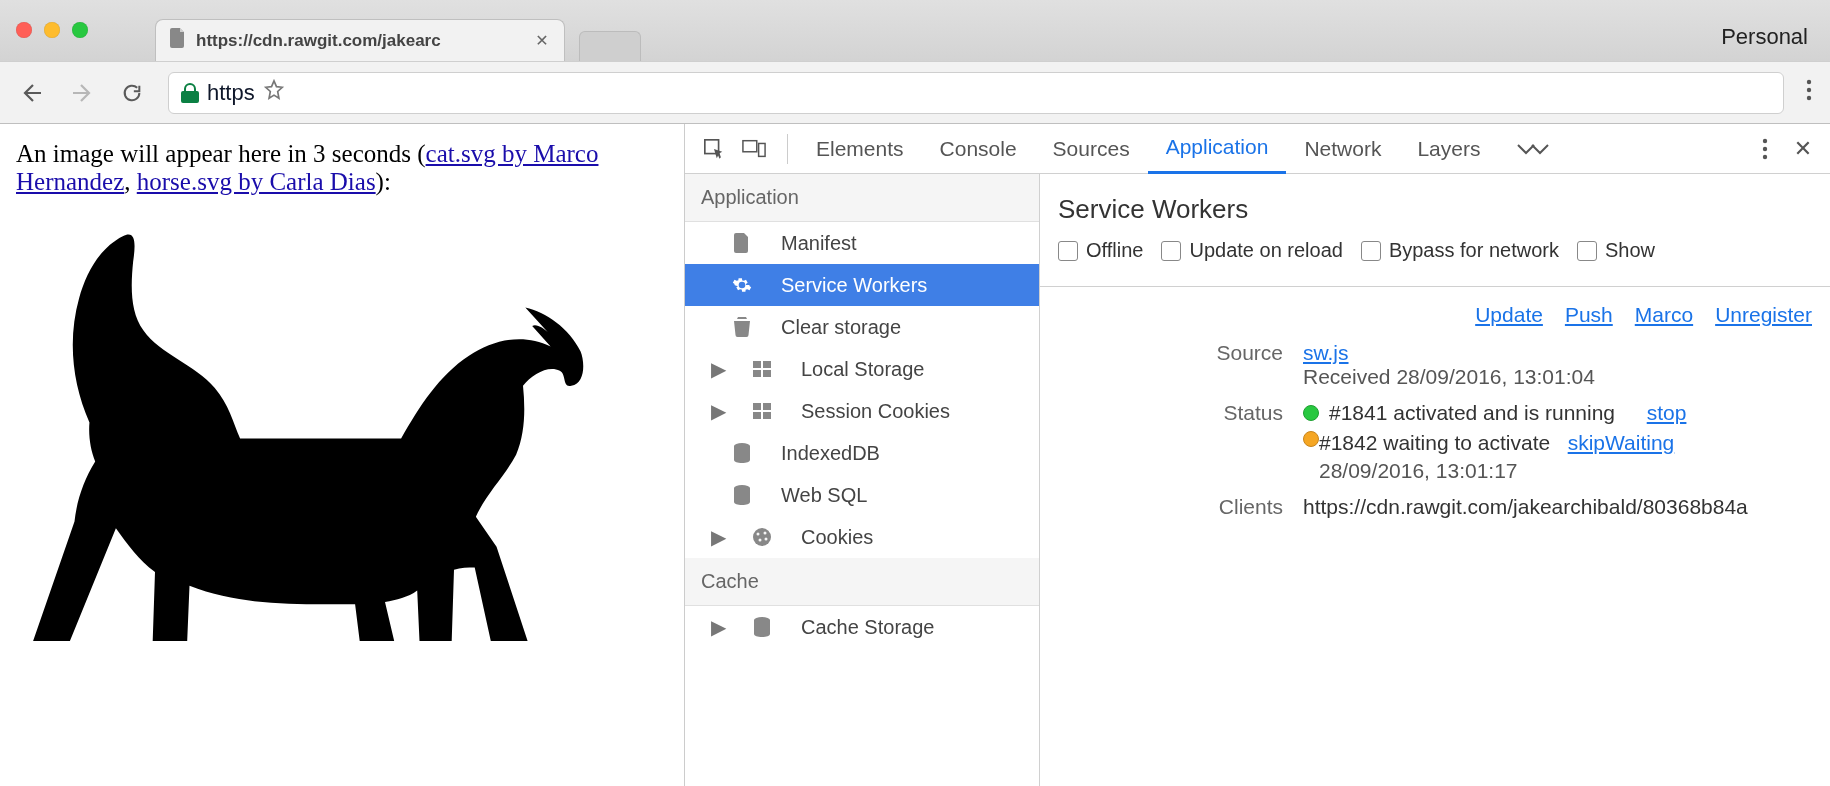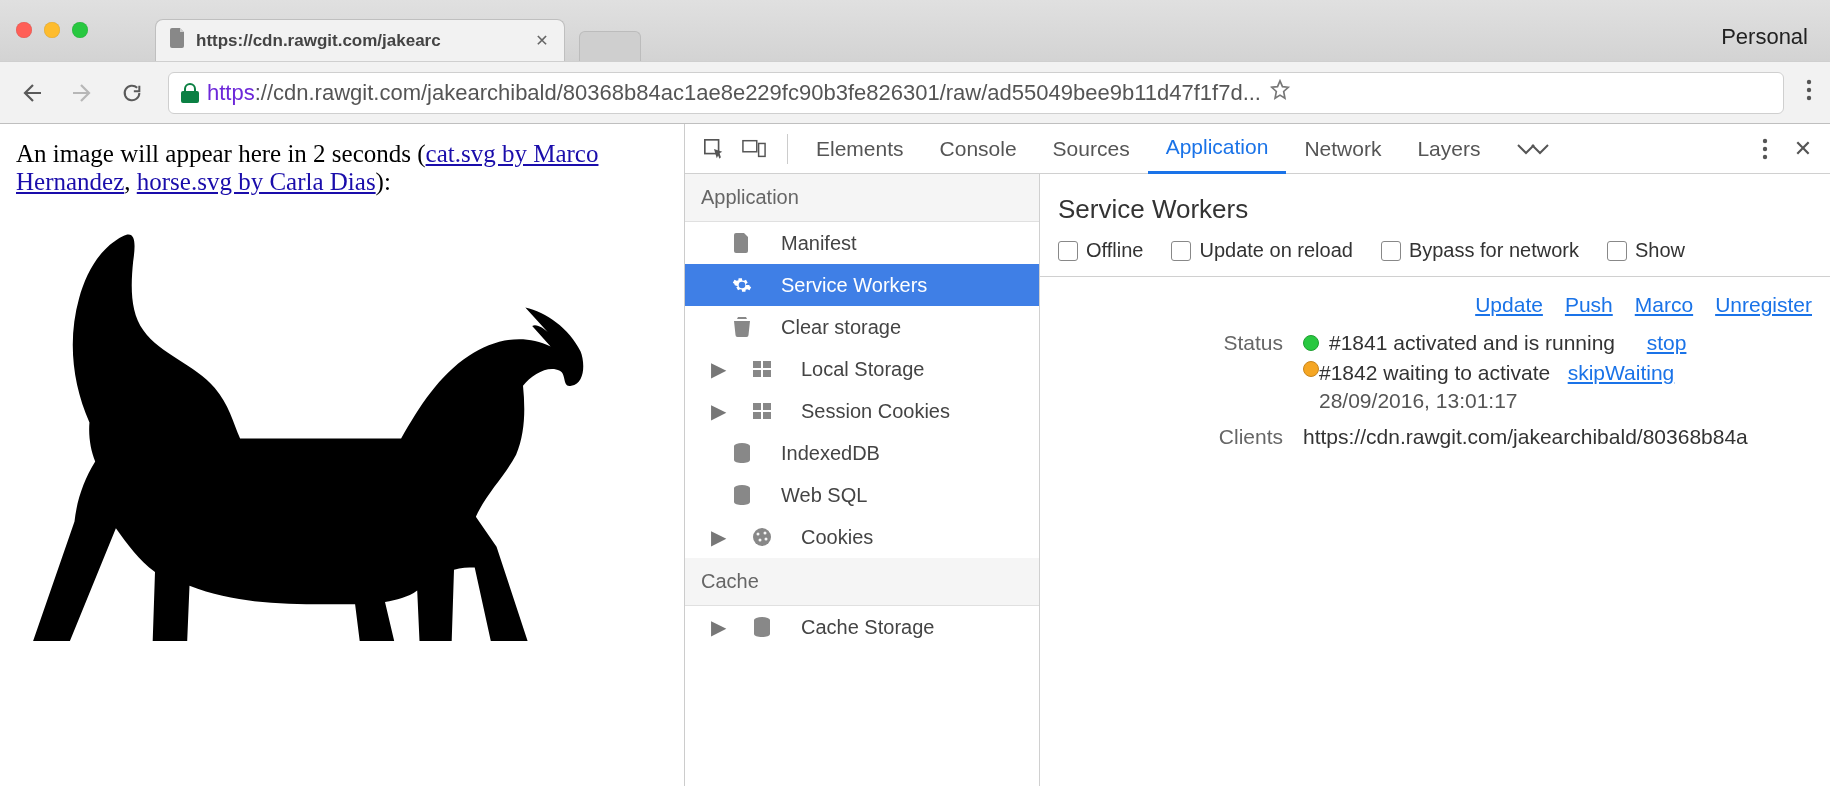--- a/index.html
+++ b/index.html
@@ -40,21 +40,21 @@
   height:63px; background:#f2f2f2; border-top:1px solid #cfcfcf; border-bottom:1px solid #bfbfbf;
   display:flex; align-items:center; padding:0 18px;
 }
 .nav-btn { width:28px; height:28px; display:flex; align-items:center; justify-content:center; color:#5a5a5a; margin-right:22px; }
 .nav-btn.disabled { color:#b7b7b7; }
 .address-bar {
   flex:1; height:42px; background:#fff; border:1px solid #cfcfcf; border-radius:6px;
   display:flex; align-items:center; padding:0 12px; font-size:22px; color:#333;
 }
 .lock-icon { color:#0b8043; margin-right:8px; display:flex; align-items:center; }
-.url-scheme { color:#6d28d9; }
+.url-scheme { color:#0f172a; }
 .url-rest { color:#555; white-space:nowrap; overflow:hidden; text-overflow:ellipsis; }
 .star-icon { color:#777; margin-left:8px; }
 .menu-dots { margin-left:22px; color:#555; font-size:20px; }
 
 
 .content { display:flex; height:calc(786px - 61px - 63px); background:#fff; }
 .page-pane { width:685px; border-right:1px solid #ccc; padding:16px 16px 0 16px; font-family:"Times New Roman", serif; font-size:25px; color:#000; }
 .page-pane a { color:#1a0dab; text-decoration:underline; }
 .cat-svg { margin-top:8px; }
 
@@ -86,21 +86,21 @@
 }
 .dt-item .expand-arrow { width:12px; color:#777; text-align:center; }
 .dt-item.selected { background:#3f7fe6; color:#fff; }
 .dt-item.selected svg { fill:#fff !important; }
 .dt-icon { width:22px; height:22px; display:flex; align-items:center; justify-content:center; }
 .dt-icon svg { fill:#888; }
 
 .dt-main { flex:1; padding:14px 0 0 0; overflow:hidden; }
 .sw-title { font-size:26px; color:#333; padding:6px 18px 14px 18px; }
 .sw-options {
-  display:flex; align-items:center; gap:28px; padding:0 18px 14px 18px;
+  display:flex; align-items:center; gap:18px; padding:0 18px 24px 18px;
   border-bottom:1px solid #d0d0d0; white-space:nowrap; overflow:hidden;
 }
 .chk { display:flex; align-items:center; gap:8px; font-size:20px; color:#333; }
 .chk-box { width:20px; height:20px; border:1.5px solid #888; border-radius:3px; }
 .sw-reg-head {
   display:flex; align-items:center; padding:16px 18px 8px 18px; gap:24px;
 }
 .sw-scope { font-weight:700; font-size:21px; color:#222; }
 .sw-actions { margin-left:auto; display:flex; gap:22px; }
 .link { color:#1a73e8; text-decoration:underline; cursor:pointer; font-size:21px; }
@@ -160,41 +160,40 @@
         <path fill="none" stroke="#5a5a5a" stroke-width="2.2" d="M20 12a8 8 0 1 1-2.34-5.66M20 4v6h-6"></path>
       </svg>
   </div>
   <div class="address-bar">
     <span class="lock-icon">
       <svg width="18" height="20" viewBox="0 0 18 20">
           <path fill="#0b8043" d="M3 8V6a6 6 0 1 1 12 0v2h1a2 2 0 0 1 2 2v8a2 2 0 0 1-2 2H2a2 2 0 0 1-2-2v-8a2 2 0 0 1 2-2h1zm2 0h8V6a4 4 0 1 0-8 0v2z"></path>
         </svg>
     </span>
     <span class="url-scheme">https</span>
-    <span class="url-rest">://cdn.rawgit.com/jakearchibald/80368b84ac1ae8e229fc90b3fe826301/raw/ad55049bee9b11d47f1f7d...</span>
     <span class="star-icon">
       <svg width="22" height="22" viewBox="0 0 24 24">
           <path fill="none" stroke="#777" stroke-width="1.8" d="M12 2l2.7 6.3L21 9l-5 4.6L17.4 21 12 17.6 6.6 21 8 13.6 3 9l6.3-.7z"></path>
         </svg>
     </span>
   </div>
   <div class="menu-dots">
     <svg width="6" height="22" viewBox="0 0 6 22">
         <circle cx="3" cy="3" r="2.2" fill="#555"></circle>
         <circle cx="3" cy="11" r="2.2" fill="#555"></circle>
         <circle cx="3" cy="19" r="2.2" fill="#555"></circle>
       </svg>
   </div>
 </div>
 
 <div class="content">
 
   <div class="page-pane">
     <p>
-      <span>An image will appear here in 2 seconds (</span><a href="#">cat.svg by Marco Hernandez</a><span>, </span><a href="#">horse.svg by Carla Dias</a><span>):</span>
+      <span>An image will appear here in 3 seconds (</span><a href="#">cat.svg by Marco Hernandez</a><span>, </span><a href="#">horse.svg by Carla Dias</a><span>):</span>
     </p>
     <div class="cat-svg">
       <svg width="600" height="460" viewBox="0 0 512 400">
         <path fill="#000" d="M59 190 C44 156 40 118 50 82 C56 60 68 38 88 28 C100 22 99 36 97 50 C95 70 94 94 106 110 C120 130 151 140 168 160 C180 174 184 190 190 204 C202 204 316 204 330 204 C346 176 363 149 389 132 C410 118 436 112 460 124 L444 106 C448 104 454 108 458 112 L438 90 C456 94 476 108 486 128 C490 138 490 156 478 158 C470 160 474 148 468 145 C458 140 444 148 436 158 C438 178 438 199 430 218 C420 237 404 252 395 272 L413 298 L440 380 L408 380 L394 316 C388 316 382 316 376 318 L374 380 L346 380 L344 336 C336 342 326 344 316 346 L324 380 L294 380 L290 348 C240 348 192 350 146 332 L144 380 L114 380 L116 320 C102 310 92 296 82 282 L42 380 L10 380 L46 276 C48 258 54 240 64 224 C60 214 58 202 59 190 Z"></path>
       </svg>
     </div>
   </div>
 
   <div class="devtools">
 
@@ -365,20 +364,27 @@
 
         <div class="sw-reg-head">
           <div class="sw-actions">
             <span class="link">Update</span>
             <span class="link">Push</span>
             <span class="link">Marco</span>
             <span class="link">Unregister</span>
           </div>
         </div>
 
+        <div class="sw-row">
+          <div class="sw-label">Source</div>
+          <div class="sw-val">
+            <div><span class="link">sw.js</span></div>
+            <div class="sub">Received 28/09/2016, 13:01:04</div>
+          </div>
+        </div>
 
         <div class="sw-row">
           <div class="sw-label">Status</div>
           <div class="sw-val">
             <div class="status-line">
               <span class="dot green"></span>
               <span>#1841 activated and is running</span>
               &nbsp;&nbsp;<span class="link">stop</span>
             </div>
             <div class="waiting-block">

